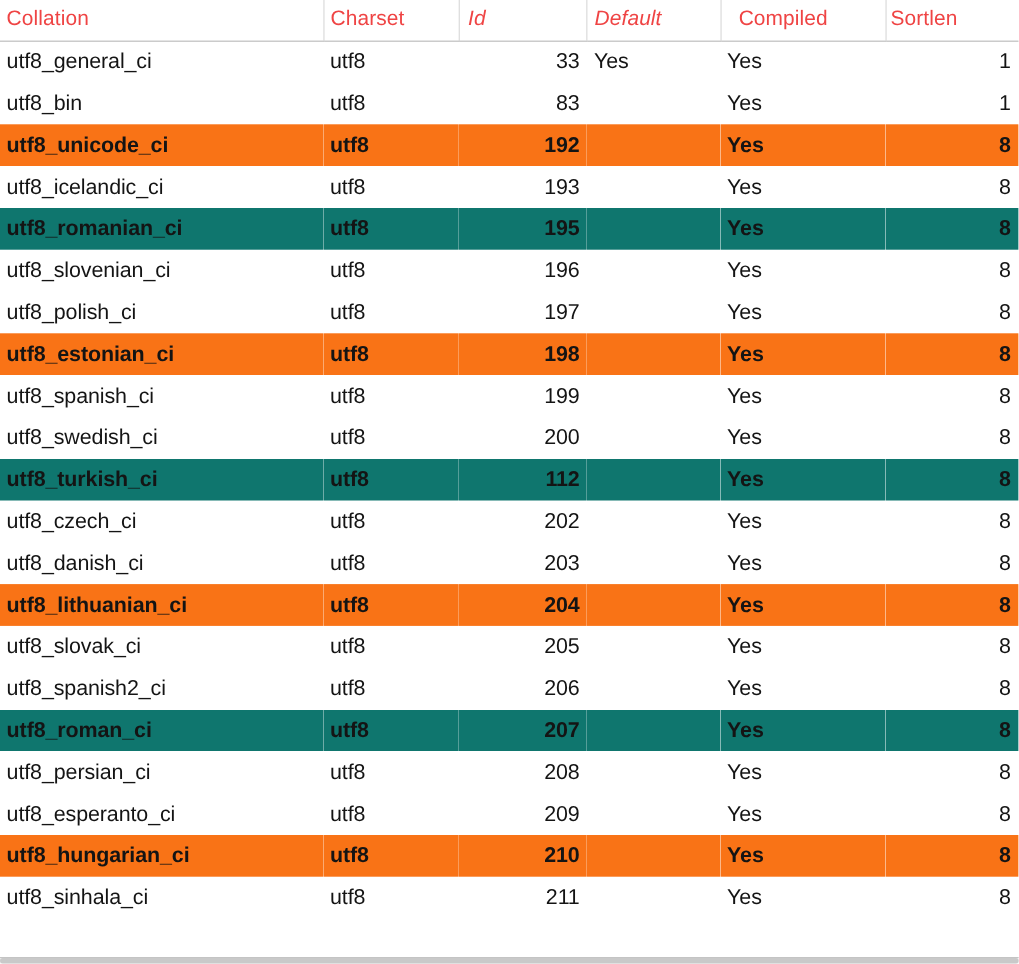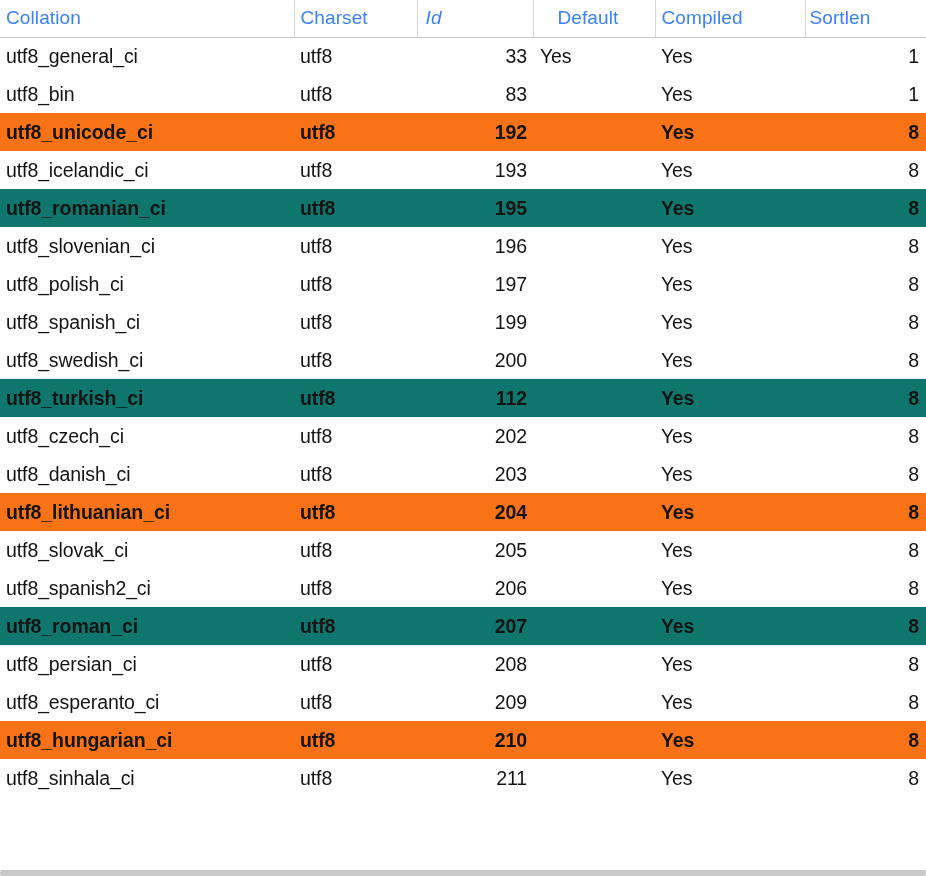--- a/index.html
+++ b/index.html
@@ -32,21 +32,21 @@
   
   thead tr.header-row {
     height: 37px;
   }
   thead th {
     height: 37px;
     padding: 0 0 0 6px;
     margin: 0;
     font-weight: normal;
     font-size: 19px;
-    color: #3b82f6;
+    color: #ef4444;
     text-align: left;
     vertical-align: middle;
     background: #ffffff;
     border-bottom: 1px solid #c9c9c9;
     box-sizing: border-box;
     white-space: nowrap;
     overflow: hidden;
     letter-spacing: 0.1px;
   }
   thead th.col-charset,
@@ -82,23 +82,23 @@
   col.w-collation { width: 294px; }
   col.w-charset   { width: 123px; }
   col.w-id        { width: 116px; }
   col.w-default   { width: 122px; }
   col.w-compiled  { width: 150px; }
   col.w-sortlen   { width: 121px; }
 
   td.cell-charset  { padding-left: 6px; }
   thead th.col-charset  { padding-left: 6px; }
   td.cell-default  { padding-left: 7px; }
-  thead th.col-default  { padding-left: 24px; }
+  thead th.col-default  { padding-left: 7px; font-style: italic; }
   td.cell-compiled { padding-left: 6px; }
-  thead th.col-compiled { padding-left: 6px; }
+  thead th.col-compiled { padding-left: 16px; }
   thead th.col-id       { padding-left: 8px; font-style: italic; }
   thead th.col-sortlen  { padding-left: 4px; }
 
   td.cell-id {
     text-align: right;
     padding-left: 0;
     padding-right: 6px;
   }
   td.cell-sortlen {
     text-align: right;
@@ -211,20 +211,28 @@
             <td class="cell-sortlen">8</td>
           </tr>
           <tr class="data-row">
             <td class="cell-collation">utf8_polish_ci</td>
             <td class="cell-charset">utf8</td>
             <td class="cell-id">197</td>
             <td class="cell-default"></td>
             <td class="cell-compiled">Yes</td>
             <td class="cell-sortlen">8</td>
           </tr>
+          <tr class="data-row stripe-gray">
+            <td class="cell-collation">utf8_estonian_ci</td>
+            <td class="cell-charset">utf8</td>
+            <td class="cell-id">198</td>
+            <td class="cell-default"></td>
+            <td class="cell-compiled">Yes</td>
+            <td class="cell-sortlen">8</td>
+          </tr>
           <tr class="data-row">
             <td class="cell-collation">utf8_spanish_ci</td>
             <td class="cell-charset">utf8</td>
             <td class="cell-id">199</td>
             <td class="cell-default"></td>
             <td class="cell-compiled">Yes</td>
             <td class="cell-sortlen">8</td>
           </tr>
           <tr class="data-row">
             <td class="cell-collation">utf8_swedish_ci</td>

